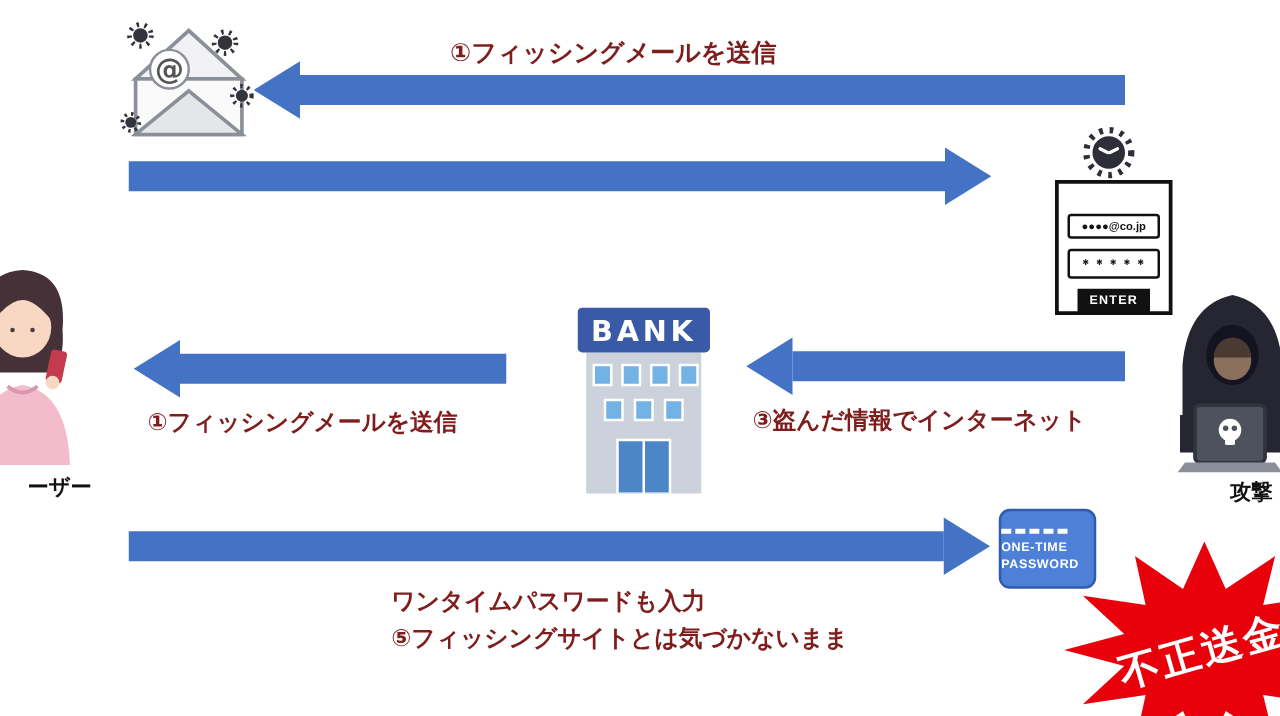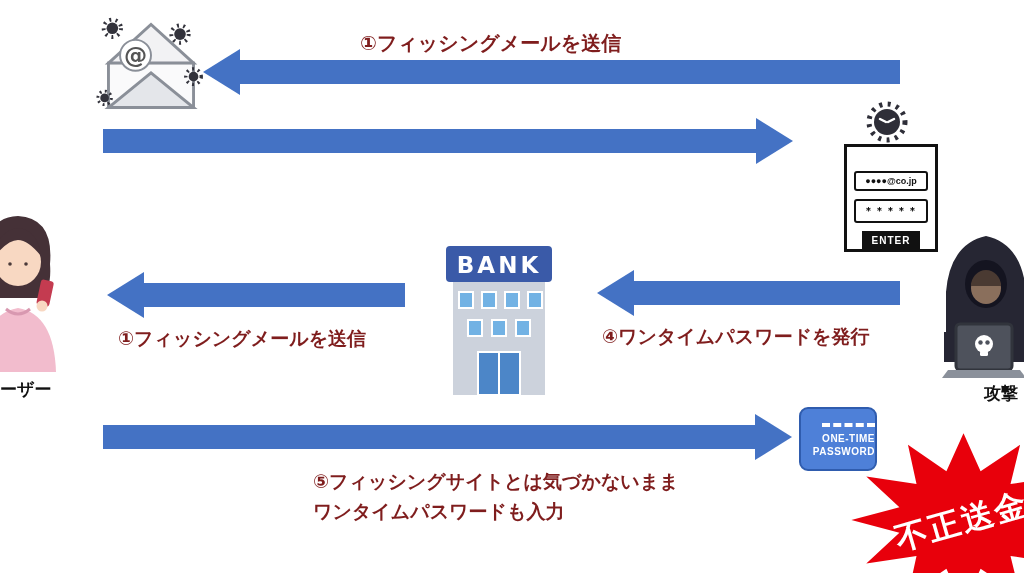--- a/index.html
+++ b/index.html
@@ -18,21 +18,21 @@
   
   .step-label{position:absolute;font-weight:bold;color:#7f1d1d;font-size:19px;line-height:30px;white-space:nowrap;}
   .step1{font-size:20px;}
   .actor-label{position:absolute;font-weight:bold;color:#111;font-size:17px;white-space:nowrap;}
   
   .phish-form{position:absolute;background:#fff;border:3px solid #111;box-sizing:border-box;padding:24px 7px 8px 7px;display:flex;flex-direction:column;gap:8px;align-items:center;}
   .phish-field{width:100%;box-sizing:border-box;border:2px solid #111;border-radius:3px;font-size:9px;font-weight:bold;color:#111;text-align:center;padding:3px 1px;background:#fff;white-space:nowrap;}
   .phish-field.pw{font-size:10px;letter-spacing:1px;}
   .phish-enter{background:#111;color:#fff;font-size:10px;font-weight:bold;padding:4px 10px;letter-spacing:1px;}
   
-  .otp-card{position:absolute;background:#4e80d8;border:2px solid #2f5cae;border-radius:9px;box-sizing:border-box;display:flex;flex-direction:column;align-items:flex-end;justify-content:center;gap:2px;padding-top:2px;}
+  .otp-card{position:absolute;background:#4e80d8;border:2px solid #2f5cae;border-radius:9px;box-sizing:border-box;display:flex;flex-direction:column;align-items:flex-start;justify-content:center;gap:2px;padding-top:2px;}
   .otp-dashes{width:72%;border-top:4px dashed #fff;margin-bottom:4px;}
   .otp-line{color:#fff;font-size:10px;font-weight:bold;letter-spacing:.5px;line-height:11px;}
   svg{display:block;}
 </style>
 </head>
 <body>
 
 <div class="step-label step1" style="left:360px;top:28px;">①フィッシングメールを送信</div>
 <div class="arrow" style="left:203px;top:48px;width:697px;">
   <div class="head-left"></div>
@@ -78,21 +78,21 @@
   <div class="phish-enter">ENTER</div>
 </div>
 <div class="abs" style="left:858px;top:92px;width:58px;height:58px;">
   <svg viewBox="0 0 58 58" width="58" height="58">
     <circle cx="29" cy="30" r="13" fill="#2e2e38"></circle>
     <circle cx="29" cy="30" r="18" fill="none" stroke="#2e2e38" stroke-width="5" stroke-dasharray="3 5.5"></circle>
     <path d="M22,27 l6,3 M36,27 l-6,3" stroke="#ffffff" stroke-width="2.5" stroke-linecap="round"></path>
   </svg>
 </div>
 
-<div class="abs" style="left:446px;top:246px;width:106px;height:149px;">
+<div class="abs" style="left:462px;top:246px;width:106px;height:149px;">
   <svg viewBox="0 0 106 149" width="106" height="149">
     <rect x="7" y="36" width="92" height="113" fill="#ccd2dc"></rect>
     <rect x="0" y="0" width="106" height="36" rx="4" fill="#3a5aa8"></rect>
     <text x="53" y="27" font-size="23" font-weight="bold" fill="#ffffff" text-anchor="middle" letter-spacing="3" font-family="DejaVu Sans, sans-serif">BANK</text>
     <g fill="#72b2e4" stroke="#ffffff" stroke-width="2">
       <rect x="13" y="46" width="14" height="16"></rect>
       <rect x="36" y="46" width="14" height="16"></rect>
       <rect x="59" y="46" width="14" height="16"></rect>
       <rect x="82" y="46" width="14" height="16"></rect>
       <rect x="22" y="74" width="14" height="16"></rect>
@@ -102,21 +102,21 @@
     <rect x="32" y="106" width="42" height="43" fill="#4c86c8" stroke="#ffffff" stroke-width="2"></rect>
     <line x1="53" y1="106" x2="53" y2="149" stroke="#ffffff" stroke-width="2"></line>
   </svg>
 </div>
 
 <div class="arrow" style="left:597px;top:269px;width:303px;">
   <div class="head-left"></div>
   <div class="bar"></div>
 </div>
 <div class="step-label" style="left:602px;top:322px;">
-  <div>④ワンタイムパスワードを発行</div>
+  <div>③盗んだ情報でインターネット</div>
 </div>
 
 <div class="arrow" style="left:107px;top:271px;width:298px;">
   <div class="head-left"></div>
   <div class="bar"></div>
 </div>
 <div class="step-label" style="left:118px;top:324px;">①フィッシングメールを送信</div>
 
 <div class="abs" style="left:-32px;top:204px;width:100px;height:168px;">
   <svg viewBox="0 0 100 168" width="100" height="168">
@@ -126,21 +126,21 @@
     <circle cx="42" cy="60" r="1.8" fill="#4a3a3a"></circle>
     <circle cx="58" cy="60" r="1.8" fill="#4a3a3a"></circle>
     <path d="M12,168 Q14,110 50,104 Q86,110 88,168 Z" fill="#f2bccd"></path>
     <path d="M38,105 Q50,115 62,105" stroke="#d898b0" stroke-width="3" fill="none"></path>
     <g transform="rotate(12 76 92)">
       <rect x="70" y="76" width="13" height="26" rx="3" fill="#c43b50"></rect>
     </g>
     <circle cx="74" cy="102" r="5.5" fill="#f8d8c2"></circle>
   </svg>
 </div>
-<div class="actor-label" style="left:0px;top:378px;">ーザー</div>
+<div class="actor-label" style="left:0px;top:378px;padding-left:22px;">ーザー</div>
 
 <div class="abs" style="left:936px;top:230px;width:100px;height:148px;">
   <svg viewBox="0 0 100 148" width="100" height="148">
     <path d="M50,6 Q86,14 90,62 L90,110 Q70,100 50,100 Q30,100 10,110 L10,62 Q14,14 50,6 Z" fill="#262633"></path>
     <ellipse cx="50" cy="54" rx="21" ry="24" fill="#141420"></ellipse>
     <ellipse cx="50" cy="58" rx="15" ry="16" fill="#8a6f5c"></ellipse>
     <path d="M35,56 a15,16 0 0 1 30,0 z" fill="#4a3a32"></path>
     <rect x="8" y="102" width="84" height="30" fill="#262633"></rect>
     <g>
       <rect x="20" y="94" width="56" height="46" rx="4" fill="#4e525c" stroke="#31343c" stroke-width="3"></rect>
@@ -154,22 +154,22 @@
     </g>
   </svg>
 </div>
 <div class="actor-label" style="left:984px;top:382px;">攻撃</div>
 
 <div class="arrow" style="left:103px;top:413px;width:689px;">
   <div class="bar"></div>
   <div class="head-right"></div>
 </div>
 <div class="step-label" style="left:313px;top:467px;">
+  <div>ワンタイムパスワードも入力</div>
   <div>⑤フィッシングサイトとは気づかないまま</div>
-  <div>ワンタイムパスワードも入力</div>
 </div>
 
 <div class="otp-card" style="left:799px;top:407px;width:78px;height:64px;">
   <div class="otp-dashes"></div>
   <div class="otp-line">ONE-TIME</div>
   <div class="otp-line">PASSWORD</div>
 </div>
 
 <div class="abs" style="left:846px;top:430px;width:235px;height:180px;">
   <svg viewBox="0 0 220 170" width="235" height="180" preserveAspectRatio="none">

